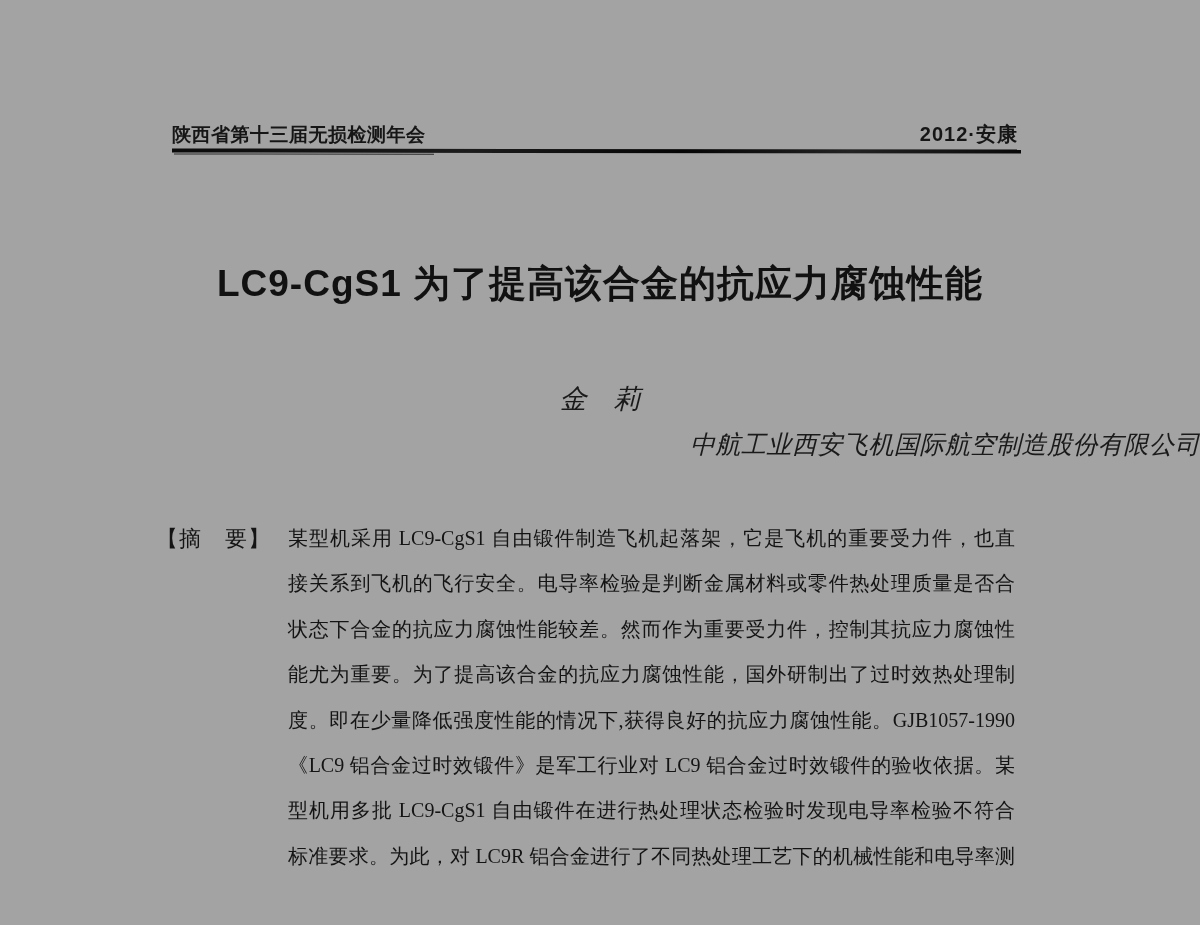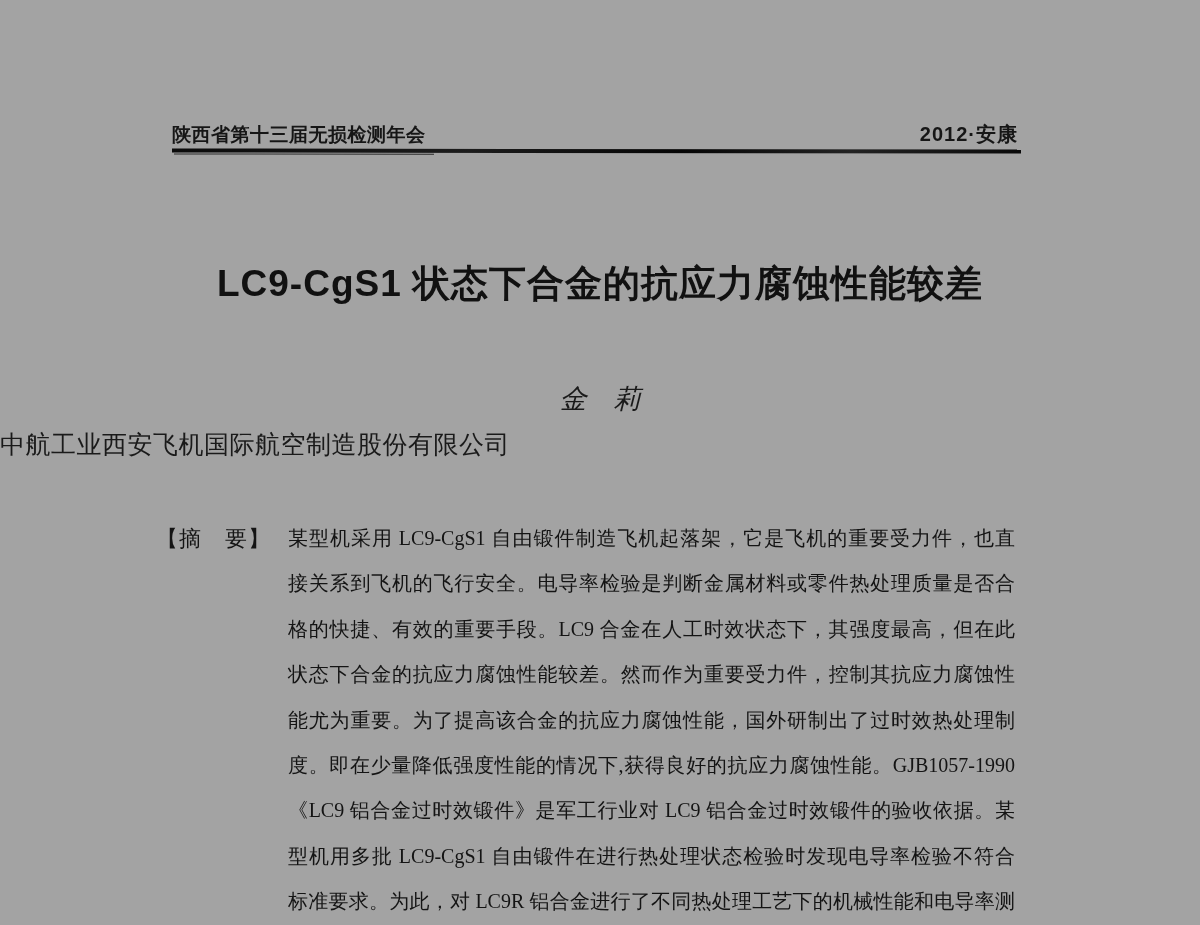--- a/index.html
+++ b/index.html
@@ -84,22 +84,23 @@
     text-align: center;
     font-size: 27px;
     font-style: italic;
     color: #1a1a1a;
   }
   .affiliation {
     position: absolute;
     top: 428px;
     left: 0;
     width: 100%;
-    text-align: left;
+    text-align: right;
     font-size: 25px;
+    font-style: italic;
     letter-spacing: 0.5px;
     color: #1a1a1a;
   }
 
   
   .abstract-label {
     position: absolute;
     top: 516px;
     left: 156px;
     font-size: 22px;
@@ -128,32 +129,31 @@
 <body>
 
 <div class="page">
 
   <div class="header-row">
     <span class="header-left">陕西省第十三届无损检测年会</span>
     <span class="header-right">2012·安康</span>
   </div>
   <div class="header-rule"></div>
 
-  <div class="paper-title">LC9-CgS1 状态下合金的抗应力腐蚀性能较差</div>
+  <div class="paper-title">LC9-CgS1 为了提高该合金的抗应力腐蚀性能</div>
 
   <div class="author-name">金　莉</div>
 
   <div class="affiliation">中航工业西安飞机国际航空制造股份有限公司</div>
 
   <div class="abstract-label">【摘　要】</div>
 
   <div class="abstract-body">
     <div class="abs-line">某型机采用 LC9-CgS1 自由锻件制造飞机起落架，它是飞机的重要受力件，也直</div>
     <div class="abs-line">接关系到飞机的飞行安全。电导率检验是判断金属材料或零件热处理质量是否合</div>
-    <div class="abs-line">格的快捷、有效的重要手段。LC9 合金在人工时效状态下，其强度最高，但在此</div>
     <div class="abs-line">状态下合金的抗应力腐蚀性能较差。然而作为重要受力件，控制其抗应力腐蚀性</div>
     <div class="abs-line">能尤为重要。为了提高该合金的抗应力腐蚀性能，国外研制出了过时效热处理制</div>
     <div class="abs-line">度。即在少量降低强度性能的情况下,获得良好的抗应力腐蚀性能。GJB1057-1990</div>
     <div class="abs-line">《LC9 铝合金过时效锻件》是军工行业对 LC9 铝合金过时效锻件的验收依据。某</div>
     <div class="abs-line">型机用多批 LC9-CgS1 自由锻件在进行热处理状态检验时发现电导率检验不符合</div>
     <div class="abs-line">标准要求。为此，对 LC9R 铝合金进行了不同热处理工艺下的机械性能和电导率测</div>
   </div>
 
 </div>
 

